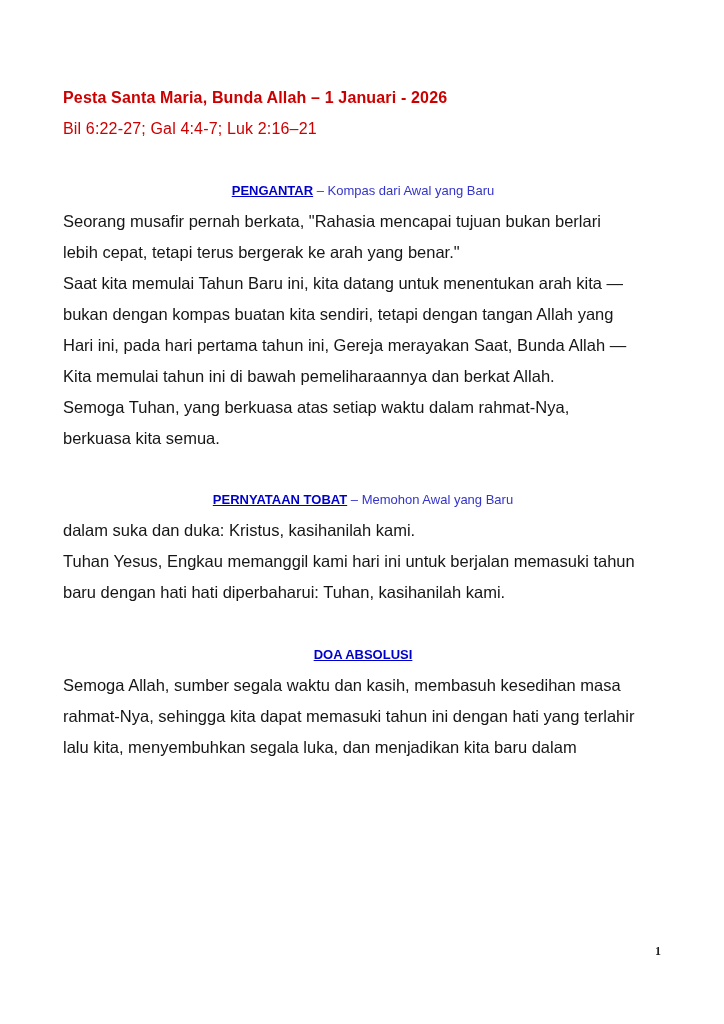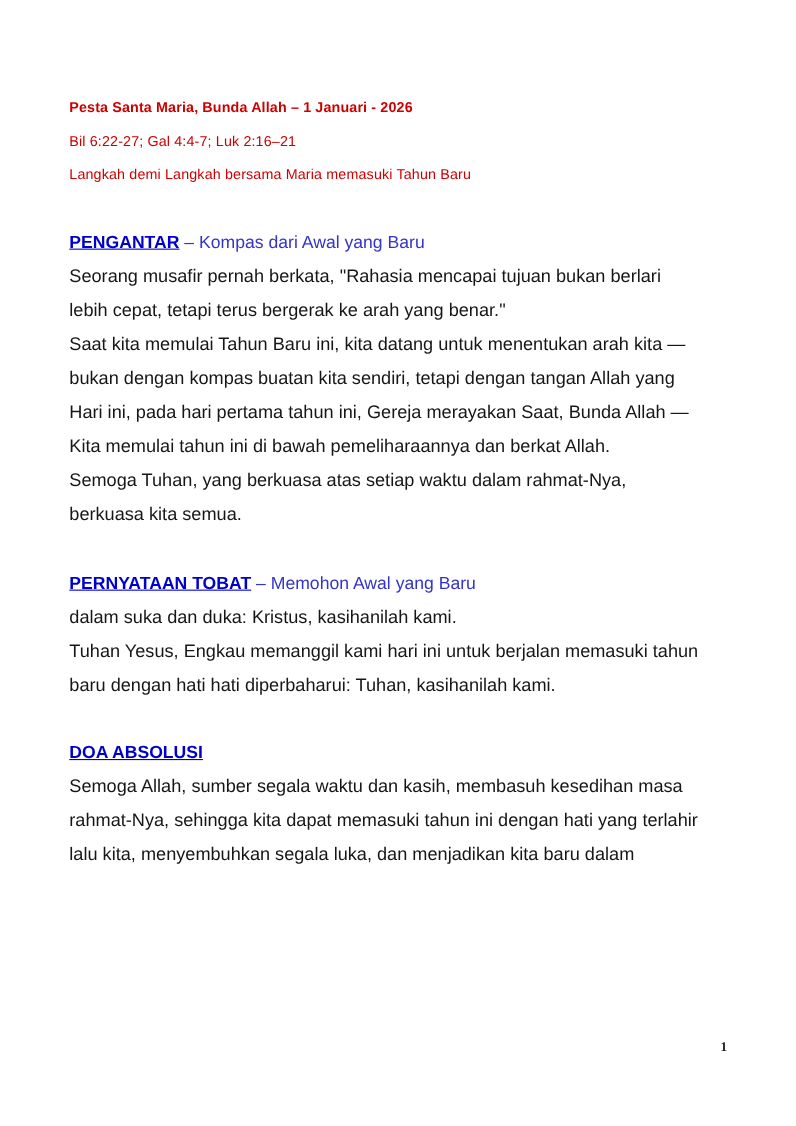--- a/index.html
+++ b/index.html
@@ -30,42 +30,43 @@
     left: 63px;
     top: 83px;
     width: 600px;
   }
 
   
   .title-block {
     margin: 0 0 0 0;
   }
   .title-line {
-    font-size: 13px;
+    font-size: 16px;
     line-height: 30.5px;
     color: #cc0000;
     white-space: nowrap;
     letter-spacing: 0.01em;
   }
   .title-line.main {
     font-weight: bold;
   }
 
   .spacer {
     height: 30.5px;
   }
 
   
   .section {
     margin: 0;
   }
   .section-heading {
-    font-size: 16px;
+    font-size: 13px;
     line-height: 31px;
     white-space: nowrap;
+    text-align: center;
   }
   .heading-main {
     font-weight: bold;
     text-decoration: underline;
     color: #0000cc;
   }
   .heading-sub {
     font-weight: normal;
     text-decoration: none;
     color: #3434cb;
@@ -98,21 +99,20 @@
 </head>
 <body>
 
 <div id="page">
 
   <div id="content">
 
     <div class="title-block">
       <div class="title-line main">Pesta Santa Maria, Bunda Allah – 1 Januari - 2026</div>
       <div class="title-line">Bil 6:22-27; Gal 4:4-7; Luk 2:16–21</div>
-      <div class="title-line">Langkah demi Langkah bersama Maria memasuki Tahun Baru</div>
     </div>
 
     <div id="sections-host">
         <div class="spacer"></div>
         <div class="section">
           <div class="section-heading"><span class="heading-main">PENGANTAR</span><span class="heading-sub"> – Kompas dari Awal yang Baru</span></div>
           <div class="para">
             <span class="ln">Seorang musafir pernah berkata, "Rahasia mencapai tujuan bukan berlari</span>
             <span class="ln">lebih cepat, tetapi terus bergerak ke arah yang benar."</span>
           </div>

